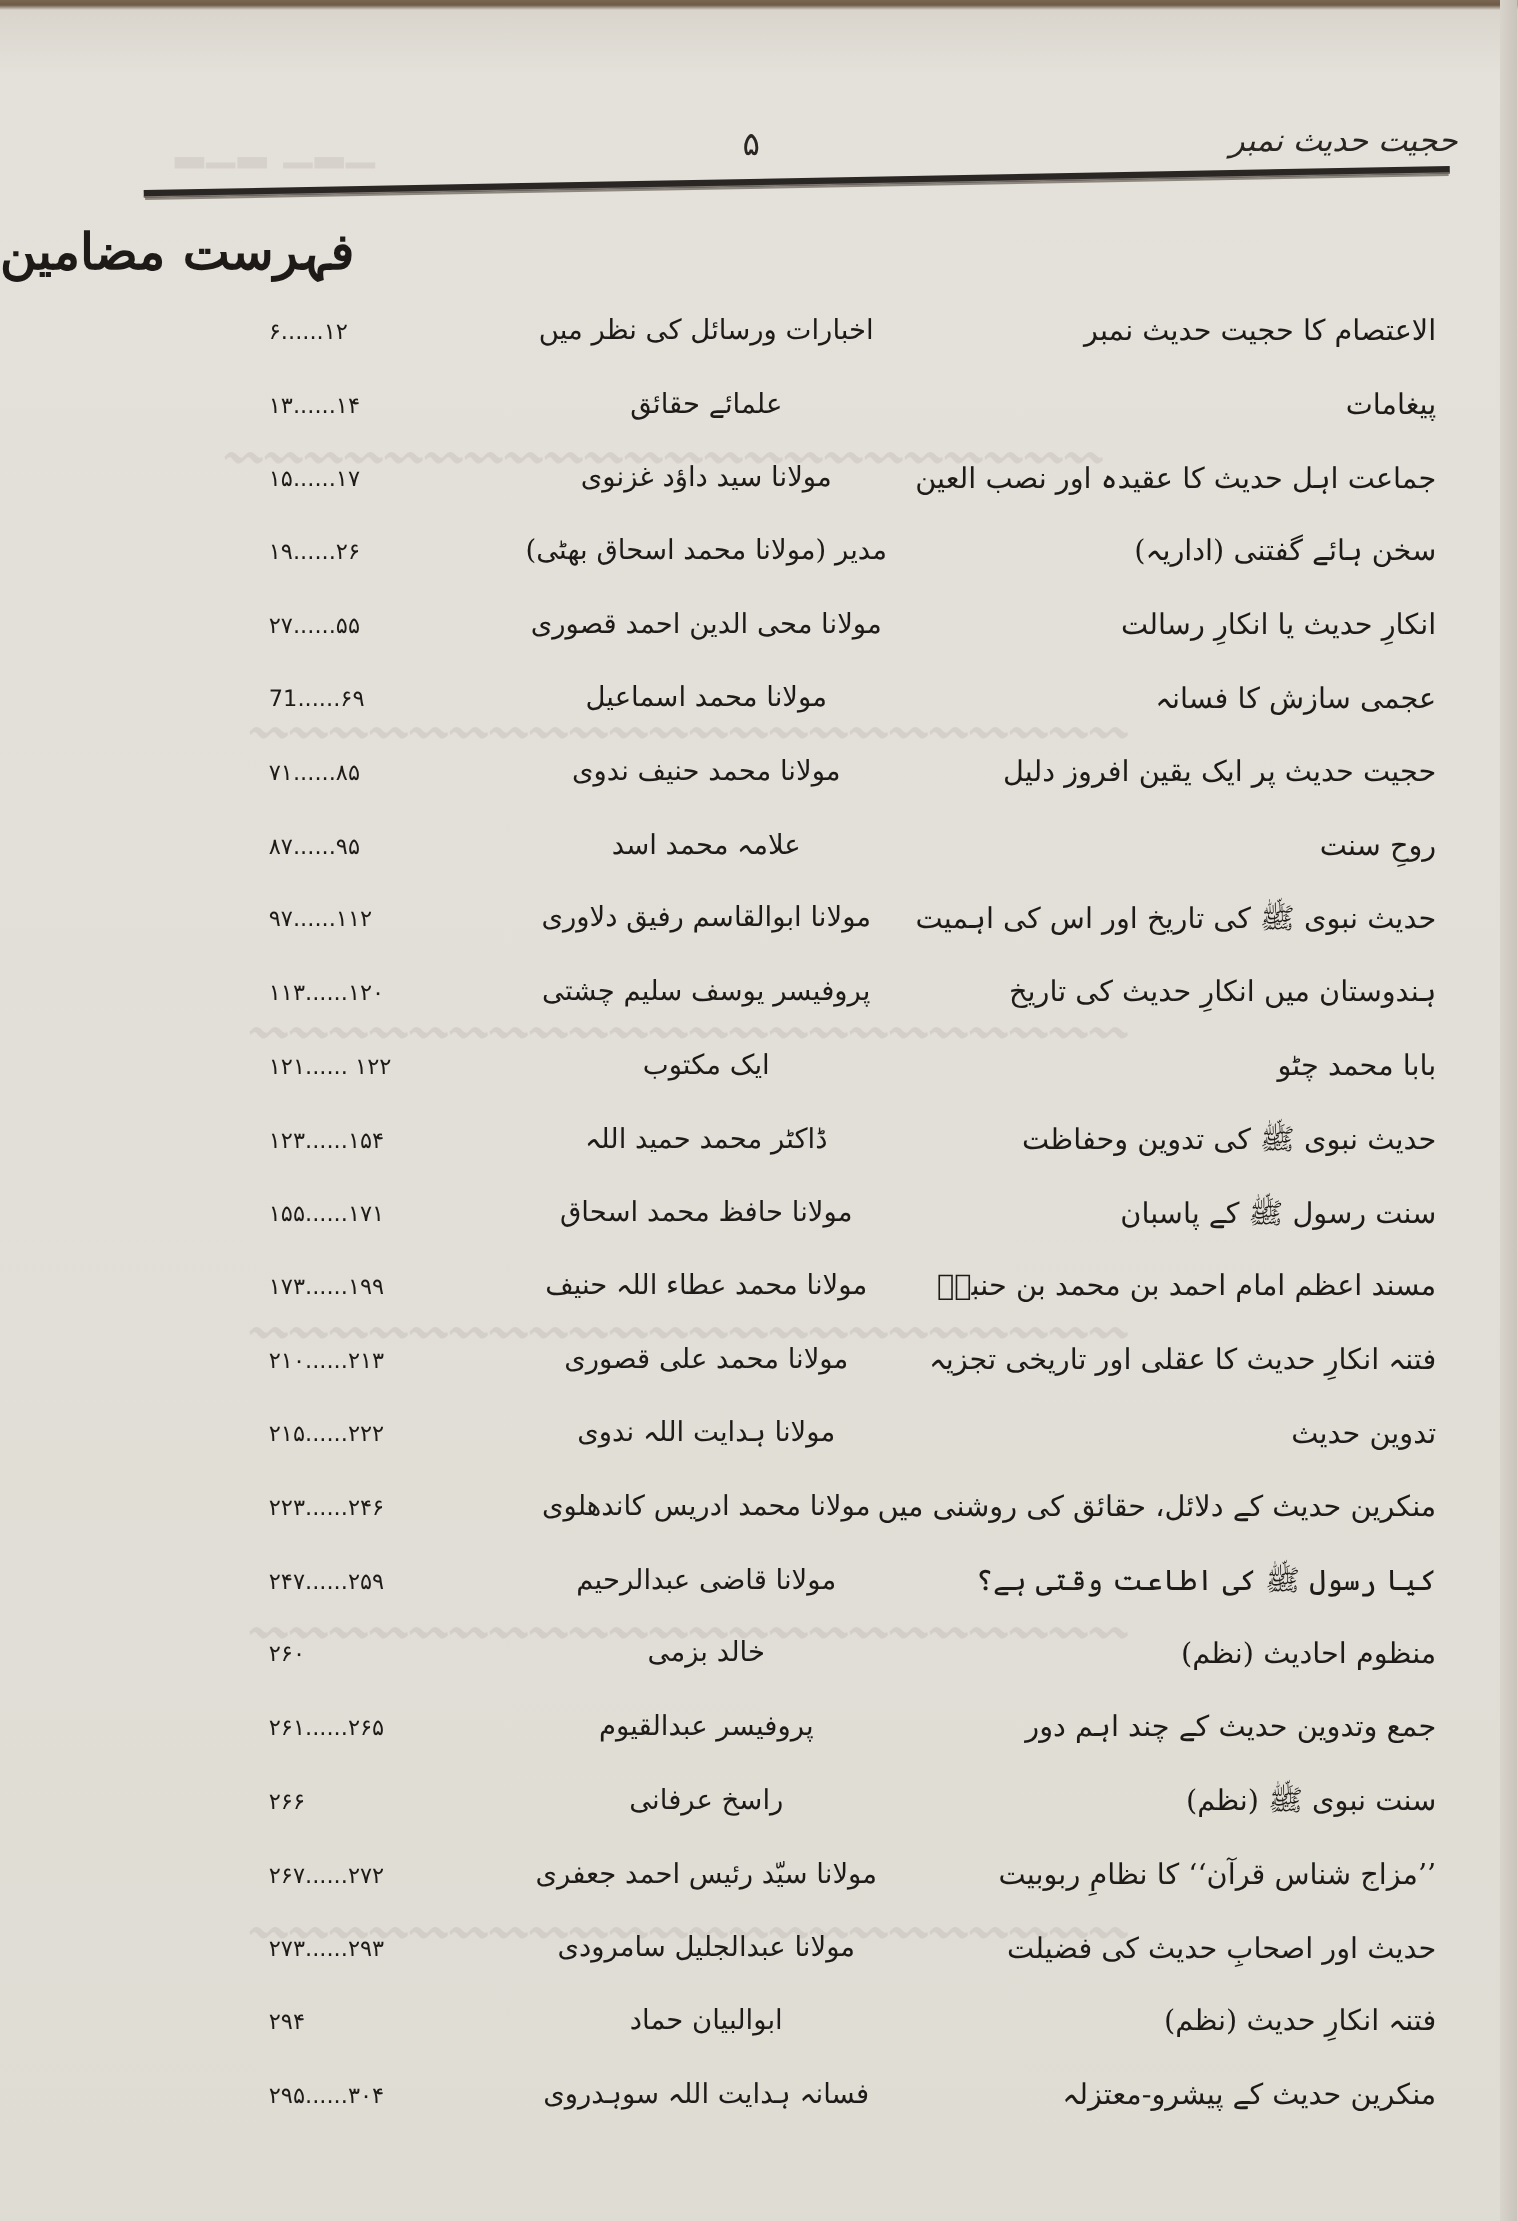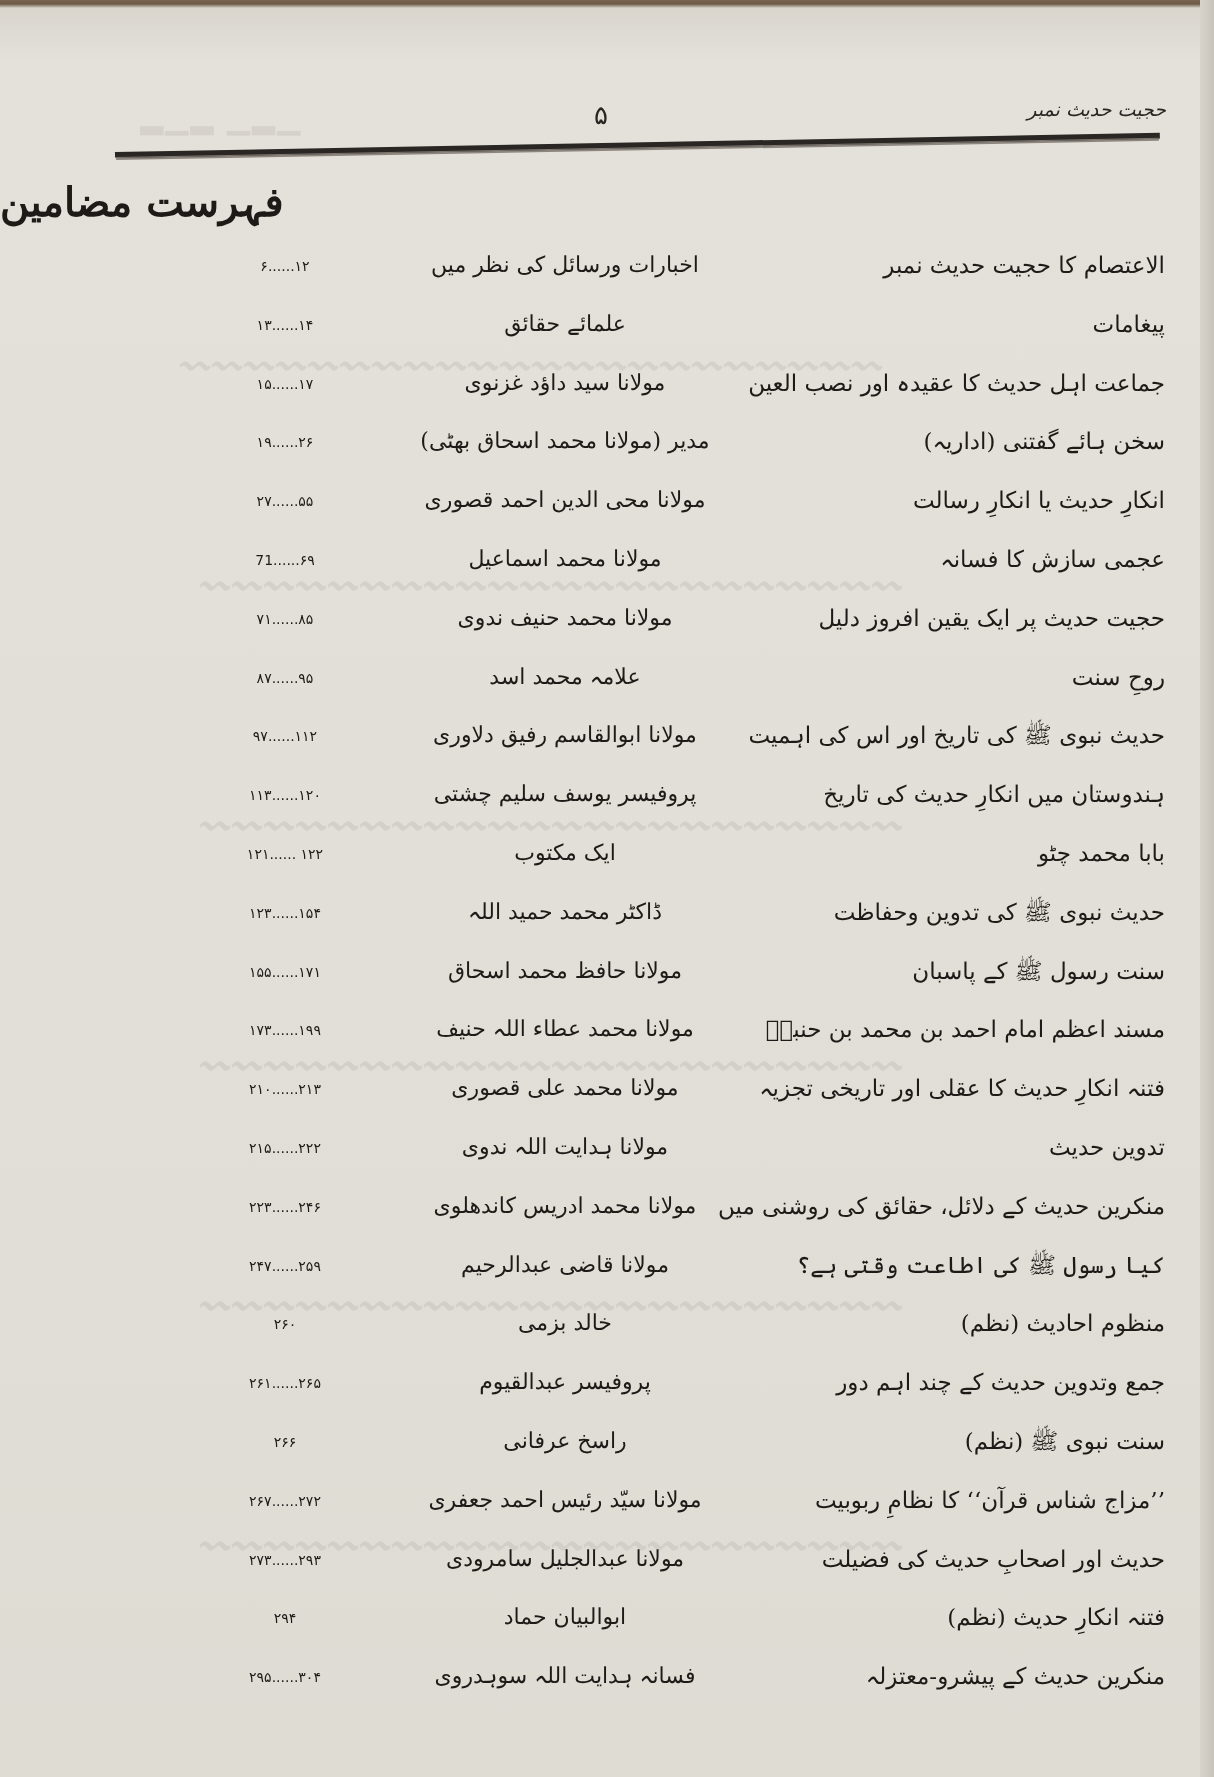--- a/index.html
+++ b/index.html
@@ -42,21 +42,21 @@
       top: 92px;
       left: 0;
       width: 1214px;
       height: 80px;
     }
     .running-title {
       position: absolute;
       right: 48px;
       top: 6px;
       font-family: "DejaVu Serif", serif;
-      font-size: 19px;
+      font-size: 25px;
       font-style: italic;
       direction: rtl;
       color: #2a2522;
     }
     .page-number {
       position: absolute;
       left: 594px;
       top: 8px;
       font-size: 26px;
       font-family: "DejaVu Serif", serif;
@@ -92,21 +92,21 @@
       left: 215px;
       width: 950px;
     }
     .toc-row {
       position: relative;
       height: 58.8px;
       direction: rtl;
     }
     .toc-row .topic {
       position: absolute;
-      right: 0;
+      right: 16px;
       top: 0;
       width: 340px;
       font-family: "DejaVu Serif", serif;
       font-size: 23px;
       line-height: 30px;
       text-align: right;
       color: #1d1a18;
       white-space: nowrap;
     }
     .toc-row .author {
@@ -120,23 +120,23 @@
       text-align: center;
       color: #1d1a18;
       white-space: nowrap;
     }
     .toc-row .pages {
       position: absolute;
       left: 0;
       top: 2px;
       width: 140px;
       font-family: "DejaVu Sans", sans-serif;
-      font-size: 14px;
+      font-size: 18px;
       line-height: 28px;
-      text-align: center;
+      text-align: left;
       direction: ltr;
       color: #1d1a18;
       white-space: nowrap;
     }
   </style>
 </head>
 <body>
 
 <div class="photo">
   <div class="page-edge-right"></div>

